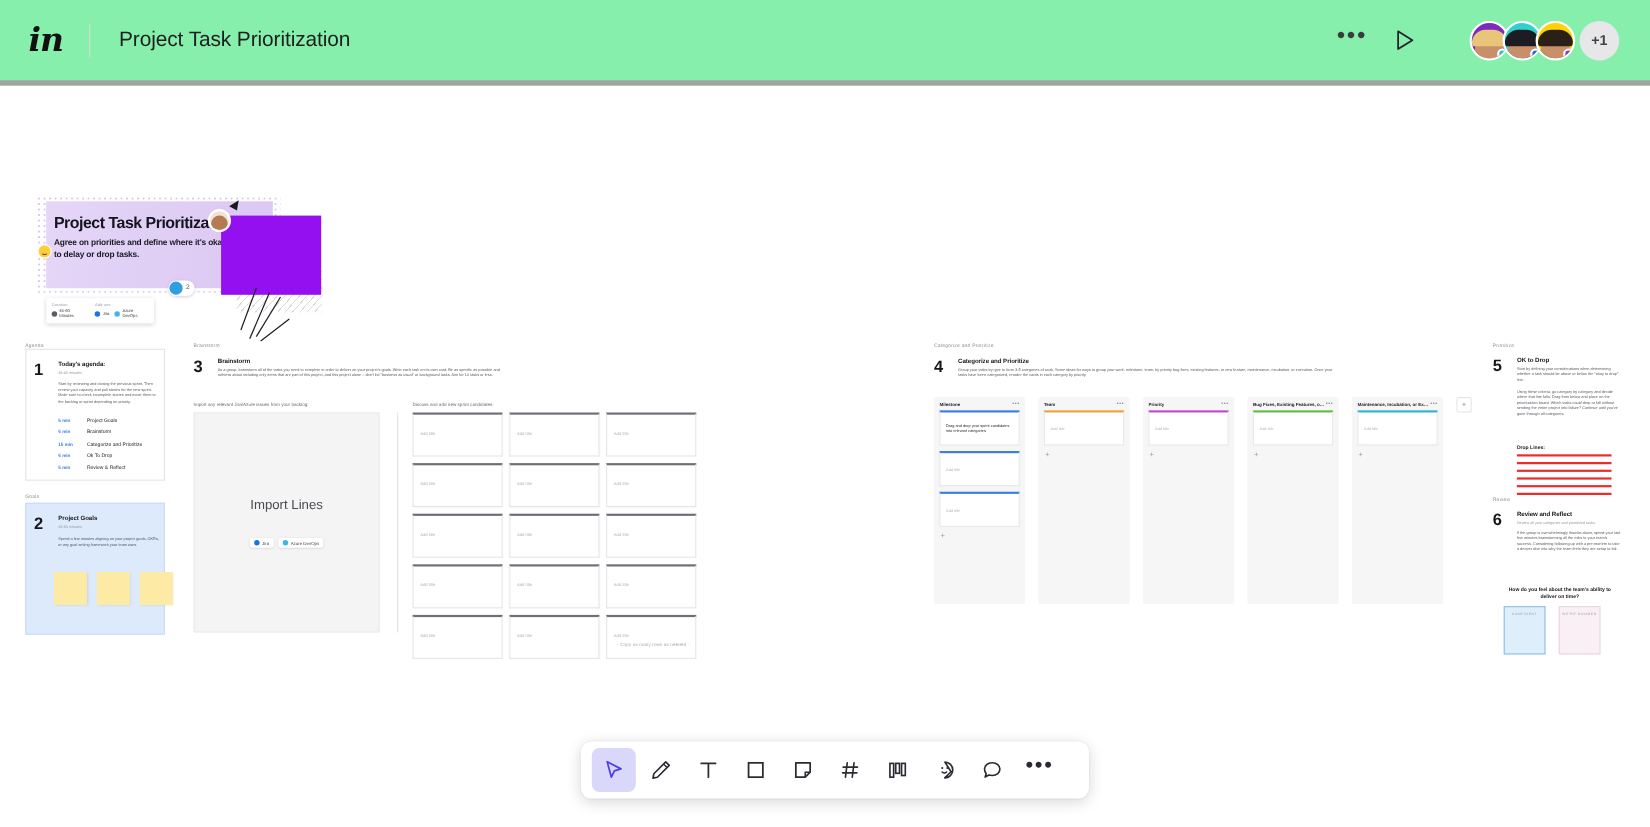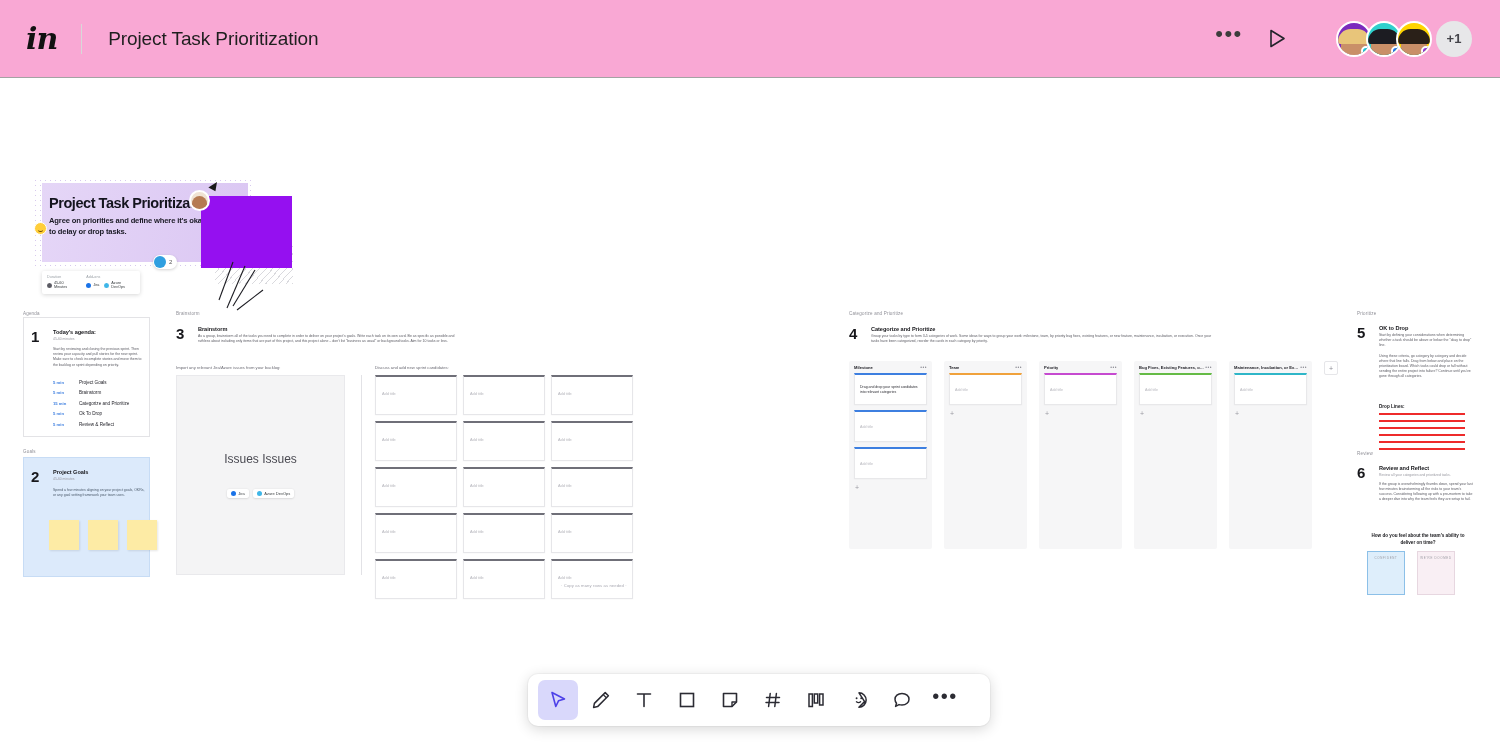--- a/index.html
+++ b/index.html
@@ -7,22 +7,22 @@
     width: 1500px; height: 752px;
     background: #ffffff;
     font-family: "Liberation Sans", sans-serif;
     overflow: hidden;
   }
 
   
   .topbar {
     position: absolute; top: 0; left: 0;
     width: 1500px; height: 78px;
-    background: #f9a8d4;
-    border-bottom: 1px solid #a3a3a3;
+    background: #86efac;
+    border-bottom: 5px solid #a3a3a3;
     display: flex; align-items: center;
   }
   .logo {
     margin-left: 26px;
     font-family: "DejaVu Serif", serif;
     font-style: italic; font-weight: 700;
     font-size: 30px; color: #111111;
     letter-spacing: -1px;
     line-height: 1;
     user-select: none;
@@ -480,21 +480,21 @@
       <span class="panel-num" style="font-size:15px;">3</span>
     </div>
     <div style="position:absolute;left:22px;top:9px;width:260px;">
       <div class="panel-h">Brainstorm</div>
       <div class="panel-body" style="margin-top:2px;">As a group, brainstorm all of the tasks you need to complete in order to deliver on your project's goals. Write each task on its own card. Be as specific as possible and ruthless about including only items that are part of this project, and this project alone – don't list "business as usual" or background tasks. Aim for 10 tasks or less.</div>
     </div>
 
     <div class="sub-label" style="left:0px;top:48px;">Import any relevant Jira/Azure issues from your backlog:</div>
 
     <div class="importbox" style="position:absolute;left:0px;top:58px;width:169px;height:200px;">
-      <div class="itxt">Issues Issues</div>
+      <div class="itxt">Import Lines</div>
       <div class="import-chips">
         <div class="import-chip">
           <div class="icdot" style="background:#1a73e8"></div>
           <div class="ictx">Jira</div>
         </div>
         <div class="import-chip">
           <div class="icdot" style="background:#3eb6e8"></div>
           <div class="ictx">Azure DevOps</div>
         </div>
       </div>

